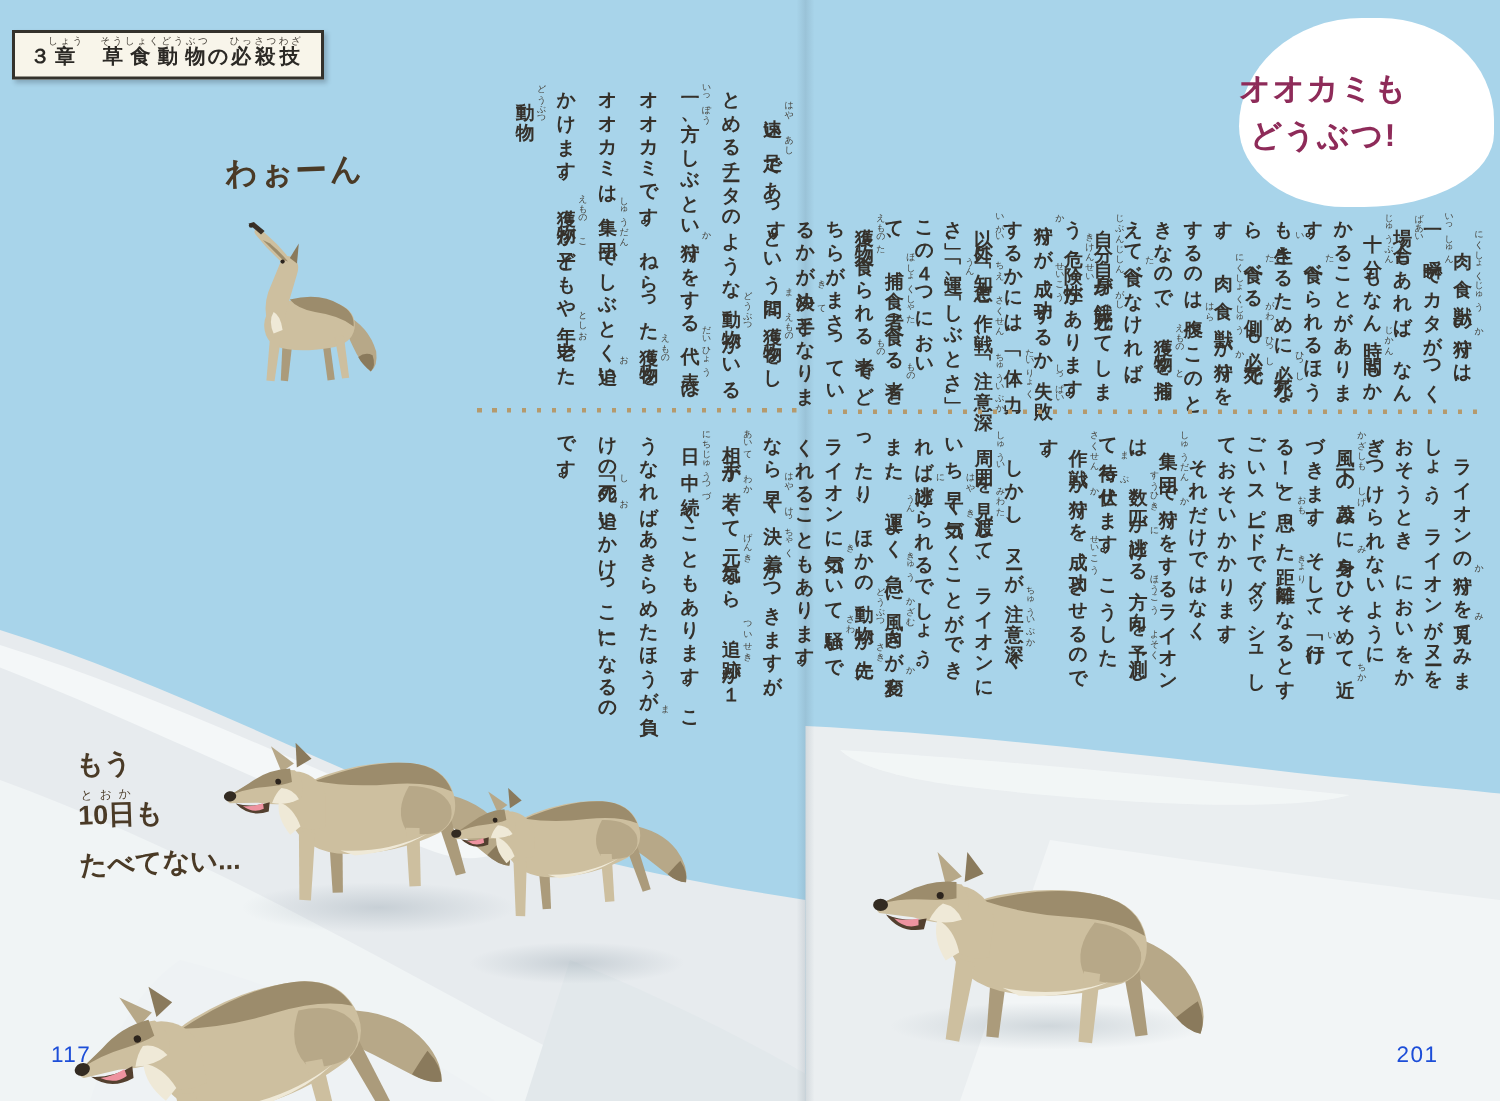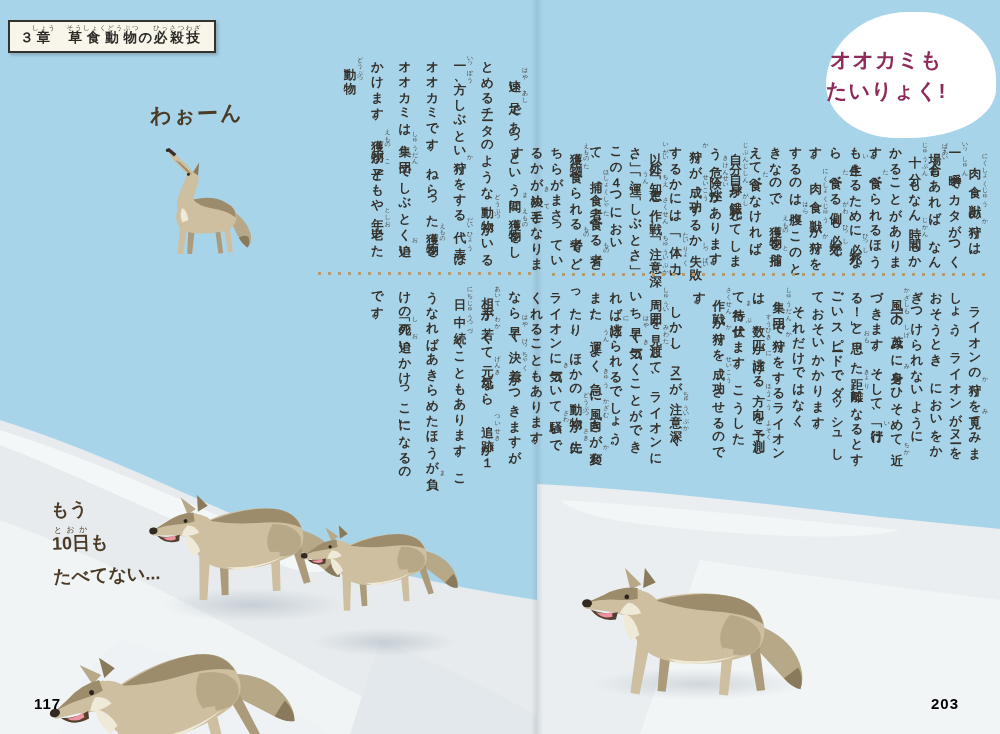--- a/index.html
+++ b/index.html
@@ -44,21 +44,21 @@
 
   
   .howl{position:absolute;left:150px;top:100px;font-size:21px;font-weight:700;color:#4a3a26;
     letter-spacing:2px;transform:rotate(-2deg);}
   .hungry{position:absolute;left:52px;top:492px;font-size:18px;font-weight:700;color:#4a3a26;
     line-height:1.8;transform:rotate(-2deg);}
   .hungry p{margin:0;}
   .hungry ruby rt{font-size:8px;font-weight:400;}
 
   
-  .pagenum{position:absolute;font-size:15px;font-weight:700;color:#000000;letter-spacing:1px;}
+  .pagenum{position:absolute;font-size:15px;font-weight:400;color:#1d4ed8;letter-spacing:1px;}
   #pn-left{left:34px;top:695px;}
   #pn-right{left:931px;top:695px;}
 
   .wolf{position:absolute;overflow:visible;}
   .shadow{position:absolute;border-radius:50%;
     background:radial-gradient(ellipse at center,rgba(105,125,140,.25),rgba(105,125,140,0) 70%);}
 </style>
 </head>
 <body>
 
@@ -143,21 +143,21 @@
       <use href="#wolfWalk"></use>
     </svg>
 
   <div class="chapter">
     <span class="t"><p>３<ruby>章<rt>しょう</rt></ruby>　<ruby>草食動物<rt>そうしょくどうぶつ</rt></ruby>の<ruby>必殺技<rt>ひっさつわざ</rt></ruby></p></span>
   </div>
 
   <div class="bubble">
     <div class="txt">
         <p>オオカミも</p>
-        <p>たいりょく!</p>
+        <p>どうぶつ!</p>
       </div>
   </div>
 
   <div class="howl">わぉーん</div>
   <div class="hungry">
       <p>もう</p>
       <p><ruby>10日<rt>とおか</rt></ruby>も</p>
       <p>たべてない...</p>
     </div>
 
@@ -173,15 +173,15 @@
   <div class="vband" id="band-r2">
       <p>　ライオンの<ruby>狩<rt>か</rt></ruby>りを<ruby>見<rt>み</rt></ruby>てみましょう。ライオンがヌーをおそうとき、においをかぎつけられないように<ruby>風下<rt>かざしも</rt></ruby>の<ruby>茂<rt>しげ</rt></ruby>みに<ruby>身<rt>み</rt></ruby>をひそめて<ruby>近<rt>ちか</rt></ruby>づきます。そして、「<ruby>行<rt>い</rt></ruby>ける！」と<ruby>思<rt>おも</rt></ruby>った<ruby>距離<rt>きょり</rt></ruby>になるとすごいスピードでダッシュしておそいかかります。</p>
       <p>　それだけではなく、<ruby>集団<rt>しゅうだん</rt></ruby>で<ruby>狩<rt>か</rt></ruby>りをするライオンは、<ruby>数匹<rt>すうひき</rt></ruby>が<ruby>逃<rt>に</rt></ruby>げる<ruby>方向<rt>ほうこう</rt></ruby>を<ruby>予測<rt>よそく</rt></ruby>して<ruby>待<rt>ま</rt></ruby>ち<ruby>伏<rt>ぶ</rt></ruby>せます。こうした<ruby>作戦<rt>さくせん</rt></ruby>が<ruby>狩<rt>か</rt></ruby>りを<ruby>成功<rt>せいこう</rt></ruby>させるのです。</p>
       <p>　しかし、ヌーが<ruby>注意深<rt>ちゅういぶか</rt></ruby>く<ruby>周囲<rt>しゅうい</rt></ruby>を<ruby>見渡<rt>みわた</rt></ruby>して、ライオンにいち<ruby>早<rt>はや</rt></ruby>く<ruby>気<rt>き</rt></ruby>づくことができれば<ruby>逃<rt>に</rt></ruby>げられるでしょう。また、<ruby>運<rt>うん</rt></ruby>よく<ruby>急<rt>きゅう</rt></ruby>に<ruby>風向<rt>かざむ</rt></ruby>きが<ruby>変<rt>か</rt></ruby>わったり、ほかの<ruby>動物<rt>どうぶつ</rt></ruby>が<ruby>先<rt>さき</rt></ruby>にライオンに<ruby>気<rt>き</rt></ruby>づいて<ruby>騒<rt>さわ</rt></ruby>いでくれることもあります。</p>
     </div>
 
   <div class="dots" id="dots-left"></div>
   <div class="dots" id="dots-right"></div>
 
   <div class="pagenum" id="pn-left">117</div>
-  <div class="pagenum" id="pn-right">203</div>
+  <div class="pagenum" id="pn-right">201</div>
 
 </div>
 
 </body></html>

